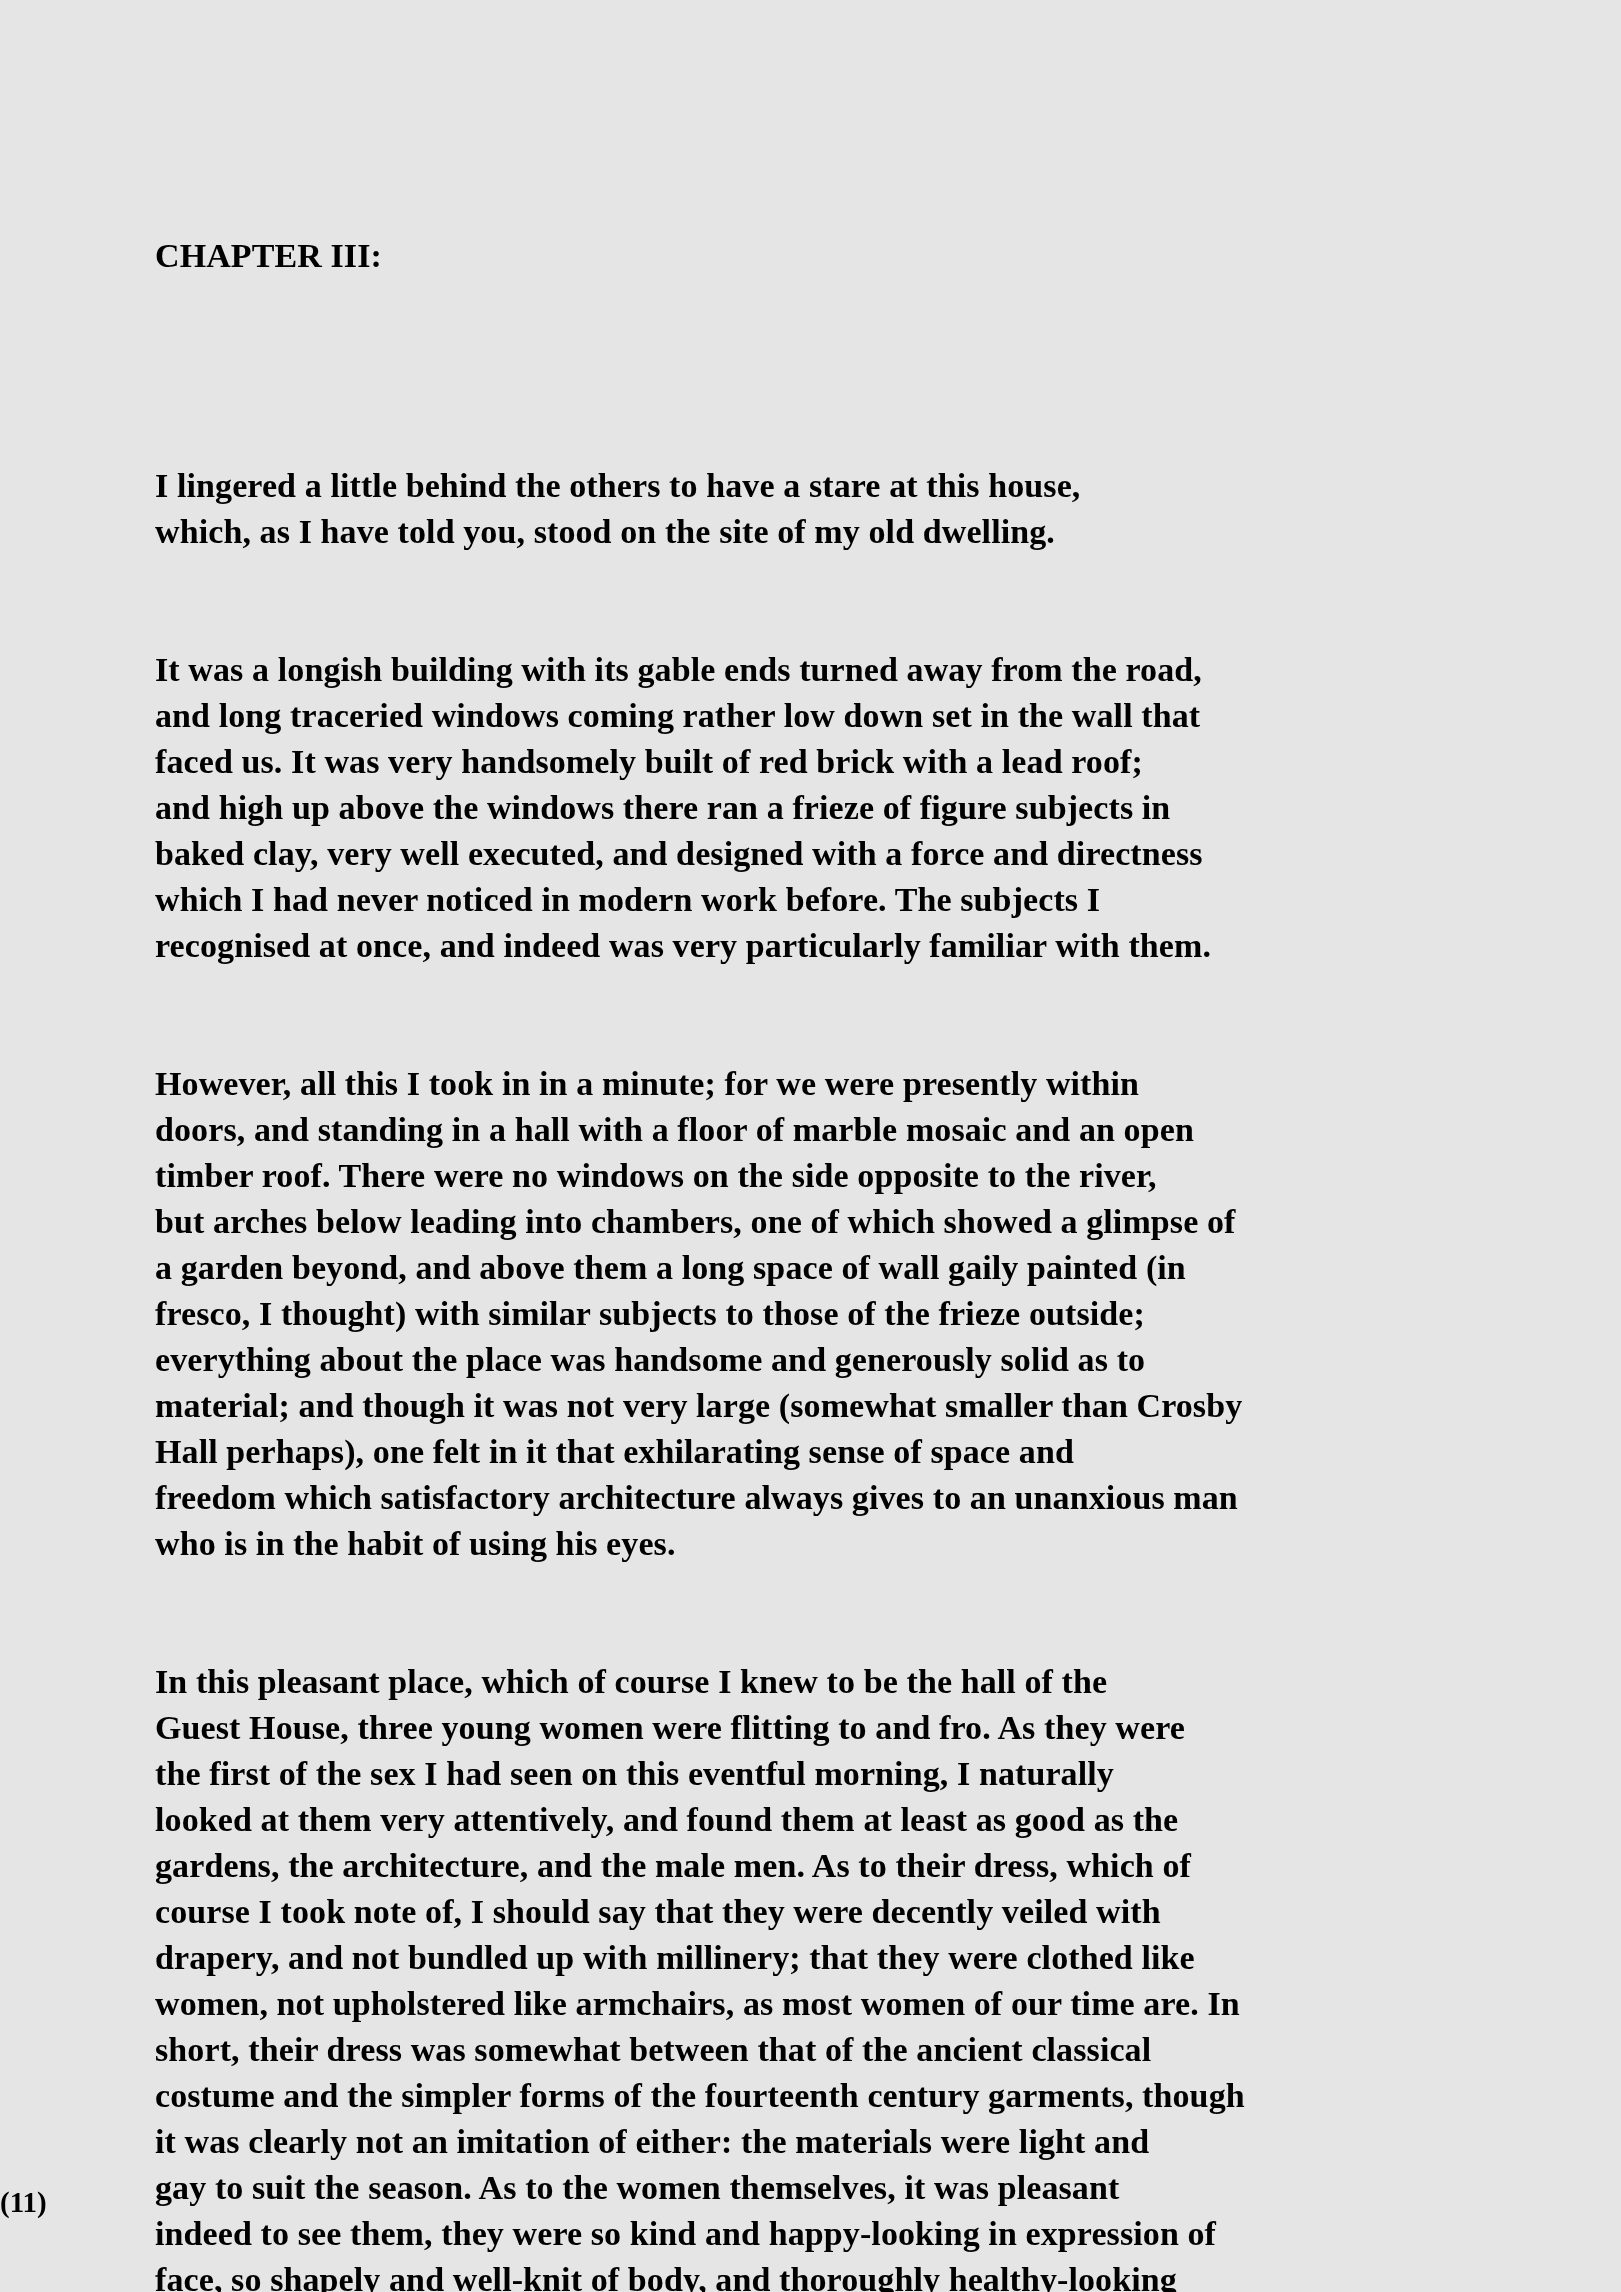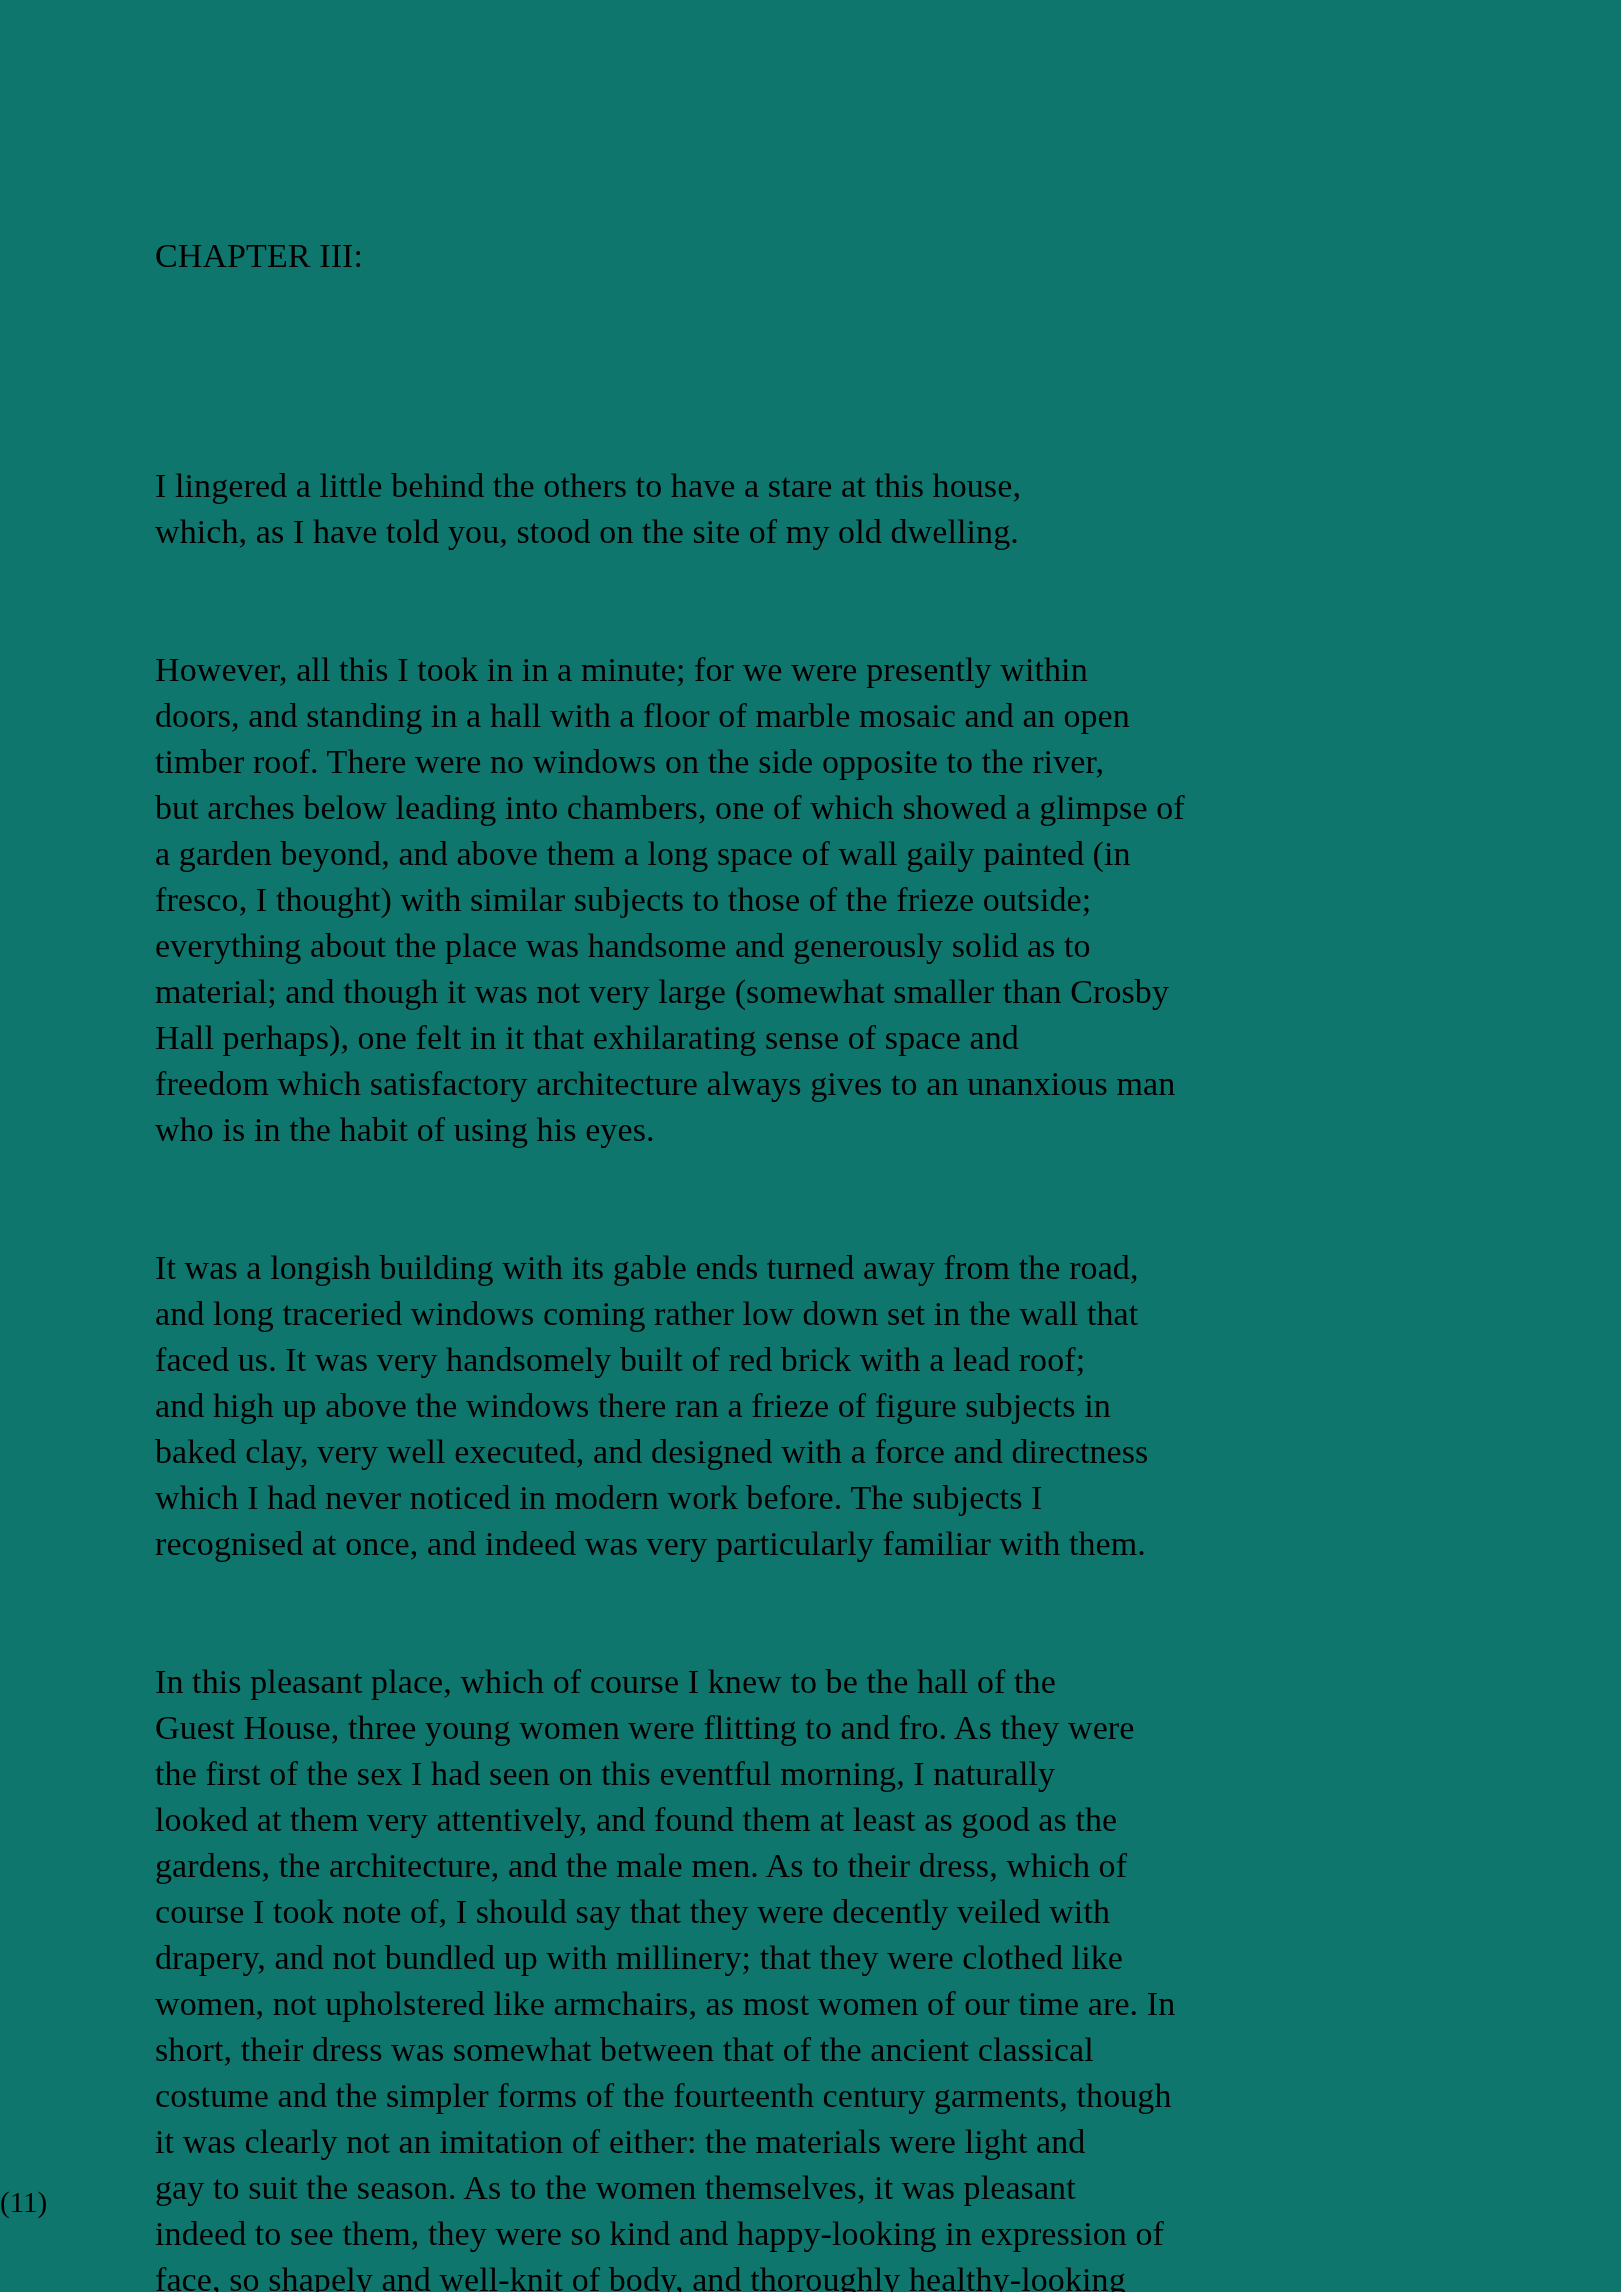--- a/index.html
+++ b/index.html
@@ -13,22 +13,23 @@
     background: #ffffff;
     color: #000000;
     font-family: "Liberation Serif", "DejaVu Serif", serif;
   }
   .page {
     position: absolute;
     left: 0;
     top: 0;
     width: 1621px;
     height: 2293px;
-    background: #0f766e;
+    background: #e5e5e5;
     overflow: hidden;
+    font-weight: bold;
   }
   .content {
     position: absolute;
     left: 155px;
     top: 141px;
     width: 1411px;
     font-size: 34px;
     line-height: 46px;
     white-space: pre-line;
     letter-spacing: 0.1px;
@@ -59,38 +60,38 @@
 </head>
 <body>
 
 <div class="page">
   <div class="content">
     <div class="heading">
       <div>CHAPTER III:</div>
     </div>
     <div class="para">I lingered a little behind the others to have a stare at this house,
 which, as I have told you, stood on the site of my old dwelling.</div>
+    <div class="para">It was a longish building with its gable ends turned away from the road,
+and long traceried windows coming rather low down set in the wall that
+faced us. It was very handsomely built of red brick with a lead roof;
+and high up above the windows there ran a frieze of figure subjects in
+baked clay, very well executed, and designed with a force and directness
+which I had never noticed in modern work before. The subjects I
+recognised at once, and indeed was very particularly familiar with them.</div>
     <div class="para">However, all this I took in in a minute; for we were presently within
 doors, and standing in a hall with a floor of marble mosaic and an open
 timber roof. There were no windows on the side opposite to the river,
 but arches below leading into chambers, one of which showed a glimpse of
 a garden beyond, and above them a long space of wall gaily painted (in
 fresco, I thought) with similar subjects to those of the frieze outside;
 everything about the place was handsome and generously solid as to
 material; and though it was not very large (somewhat smaller than Crosby
 Hall perhaps), one felt in it that exhilarating sense of space and
 freedom which satisfactory architecture always gives to an unanxious man
 who is in the habit of using his eyes.</div>
-    <div class="para">It was a longish building with its gable ends turned away from the road,
-and long traceried windows coming rather low down set in the wall that
-faced us. It was very handsomely built of red brick with a lead roof;
-and high up above the windows there ran a frieze of figure subjects in
-baked clay, very well executed, and designed with a force and directness
-which I had never noticed in modern work before. The subjects I
-recognised at once, and indeed was very particularly familiar with them.</div>
     <div class="para">In this pleasant place, which of course I knew to be the hall of the
 Guest House, three young women were flitting to and fro. As they were
 the first of the sex I had seen on this eventful morning, I naturally
 looked at them very attentively, and found them at least as good as the
 gardens, the architecture, and the male men. As to their dress, which of
 course I took note of, I should say that they were decently veiled with
 drapery, and not bundled up with millinery; that they were clothed like
 women, not upholstered like armchairs, as most women of our time are. In
 short, their dress was somewhat between that of the ancient classical
 costume and the simpler forms of the fourteenth century garments, though

